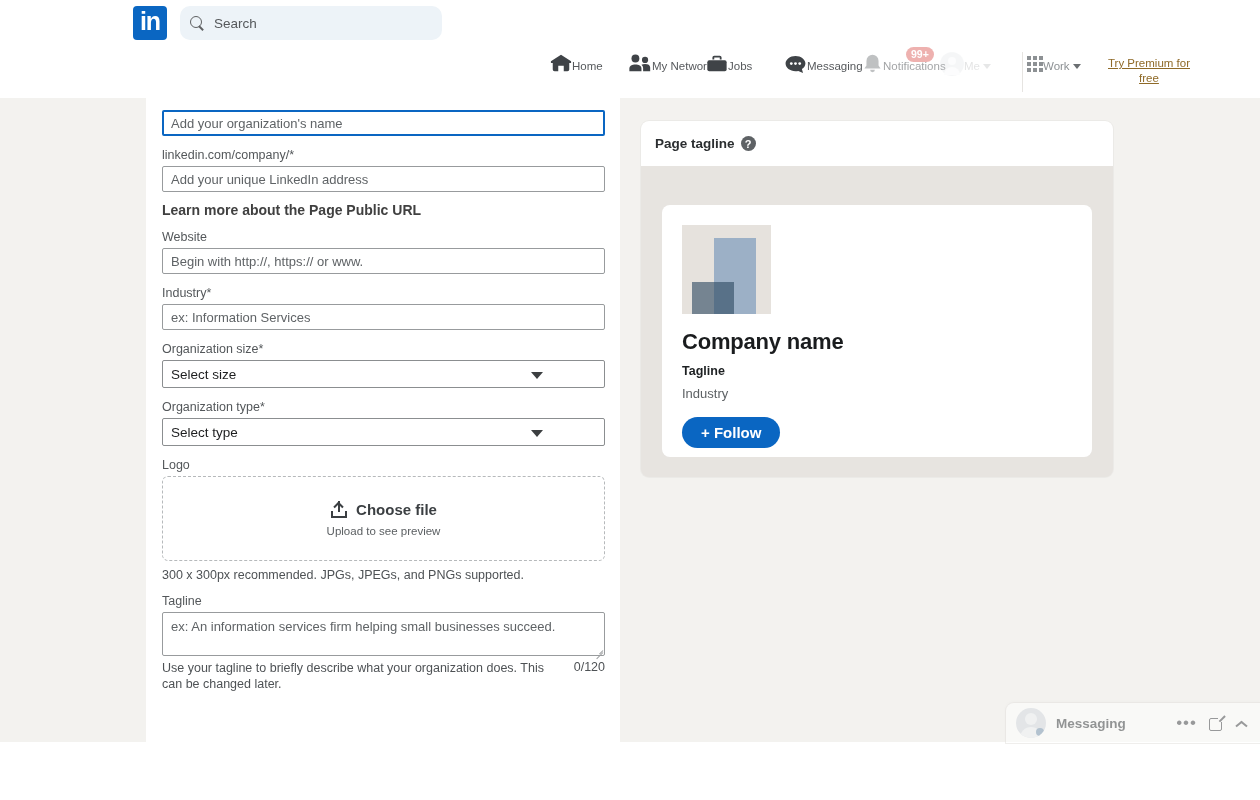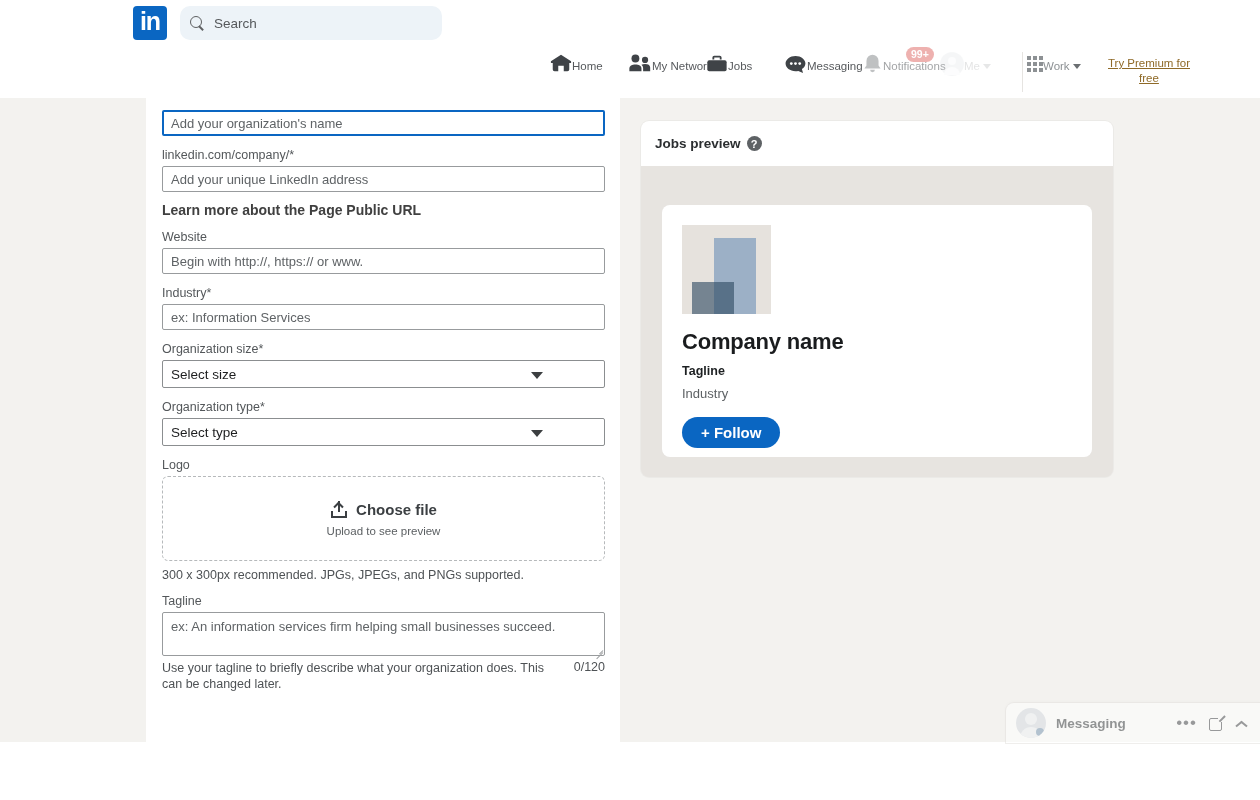--- a/index.html
+++ b/index.html
@@ -383,21 +383,21 @@
       <span class="resize-grip"></span>
     </div>
     <div class="helper-row">
       <div class="htext">Use your tagline to briefly describe what your organization does. This can be changed later.</div>
       <div class="counter">0/120</div>
     </div>
   </div>
 
   <div class="previewpanel">
     <div class="preview-head">
-      <span class="preview-title">Jobs preview</span>
+      <span class="preview-title">Page tagline</span>
       <span class="q-ic">?</span>
     </div>
 
     <div class="preview-card">
       <div class="logo-ph">
         <span class="r1"></span>
           <span class="r2"></span>
       </div>
       <div class="co-name">Company name</div>
       <div class="co-tagline">Tagline</div>

